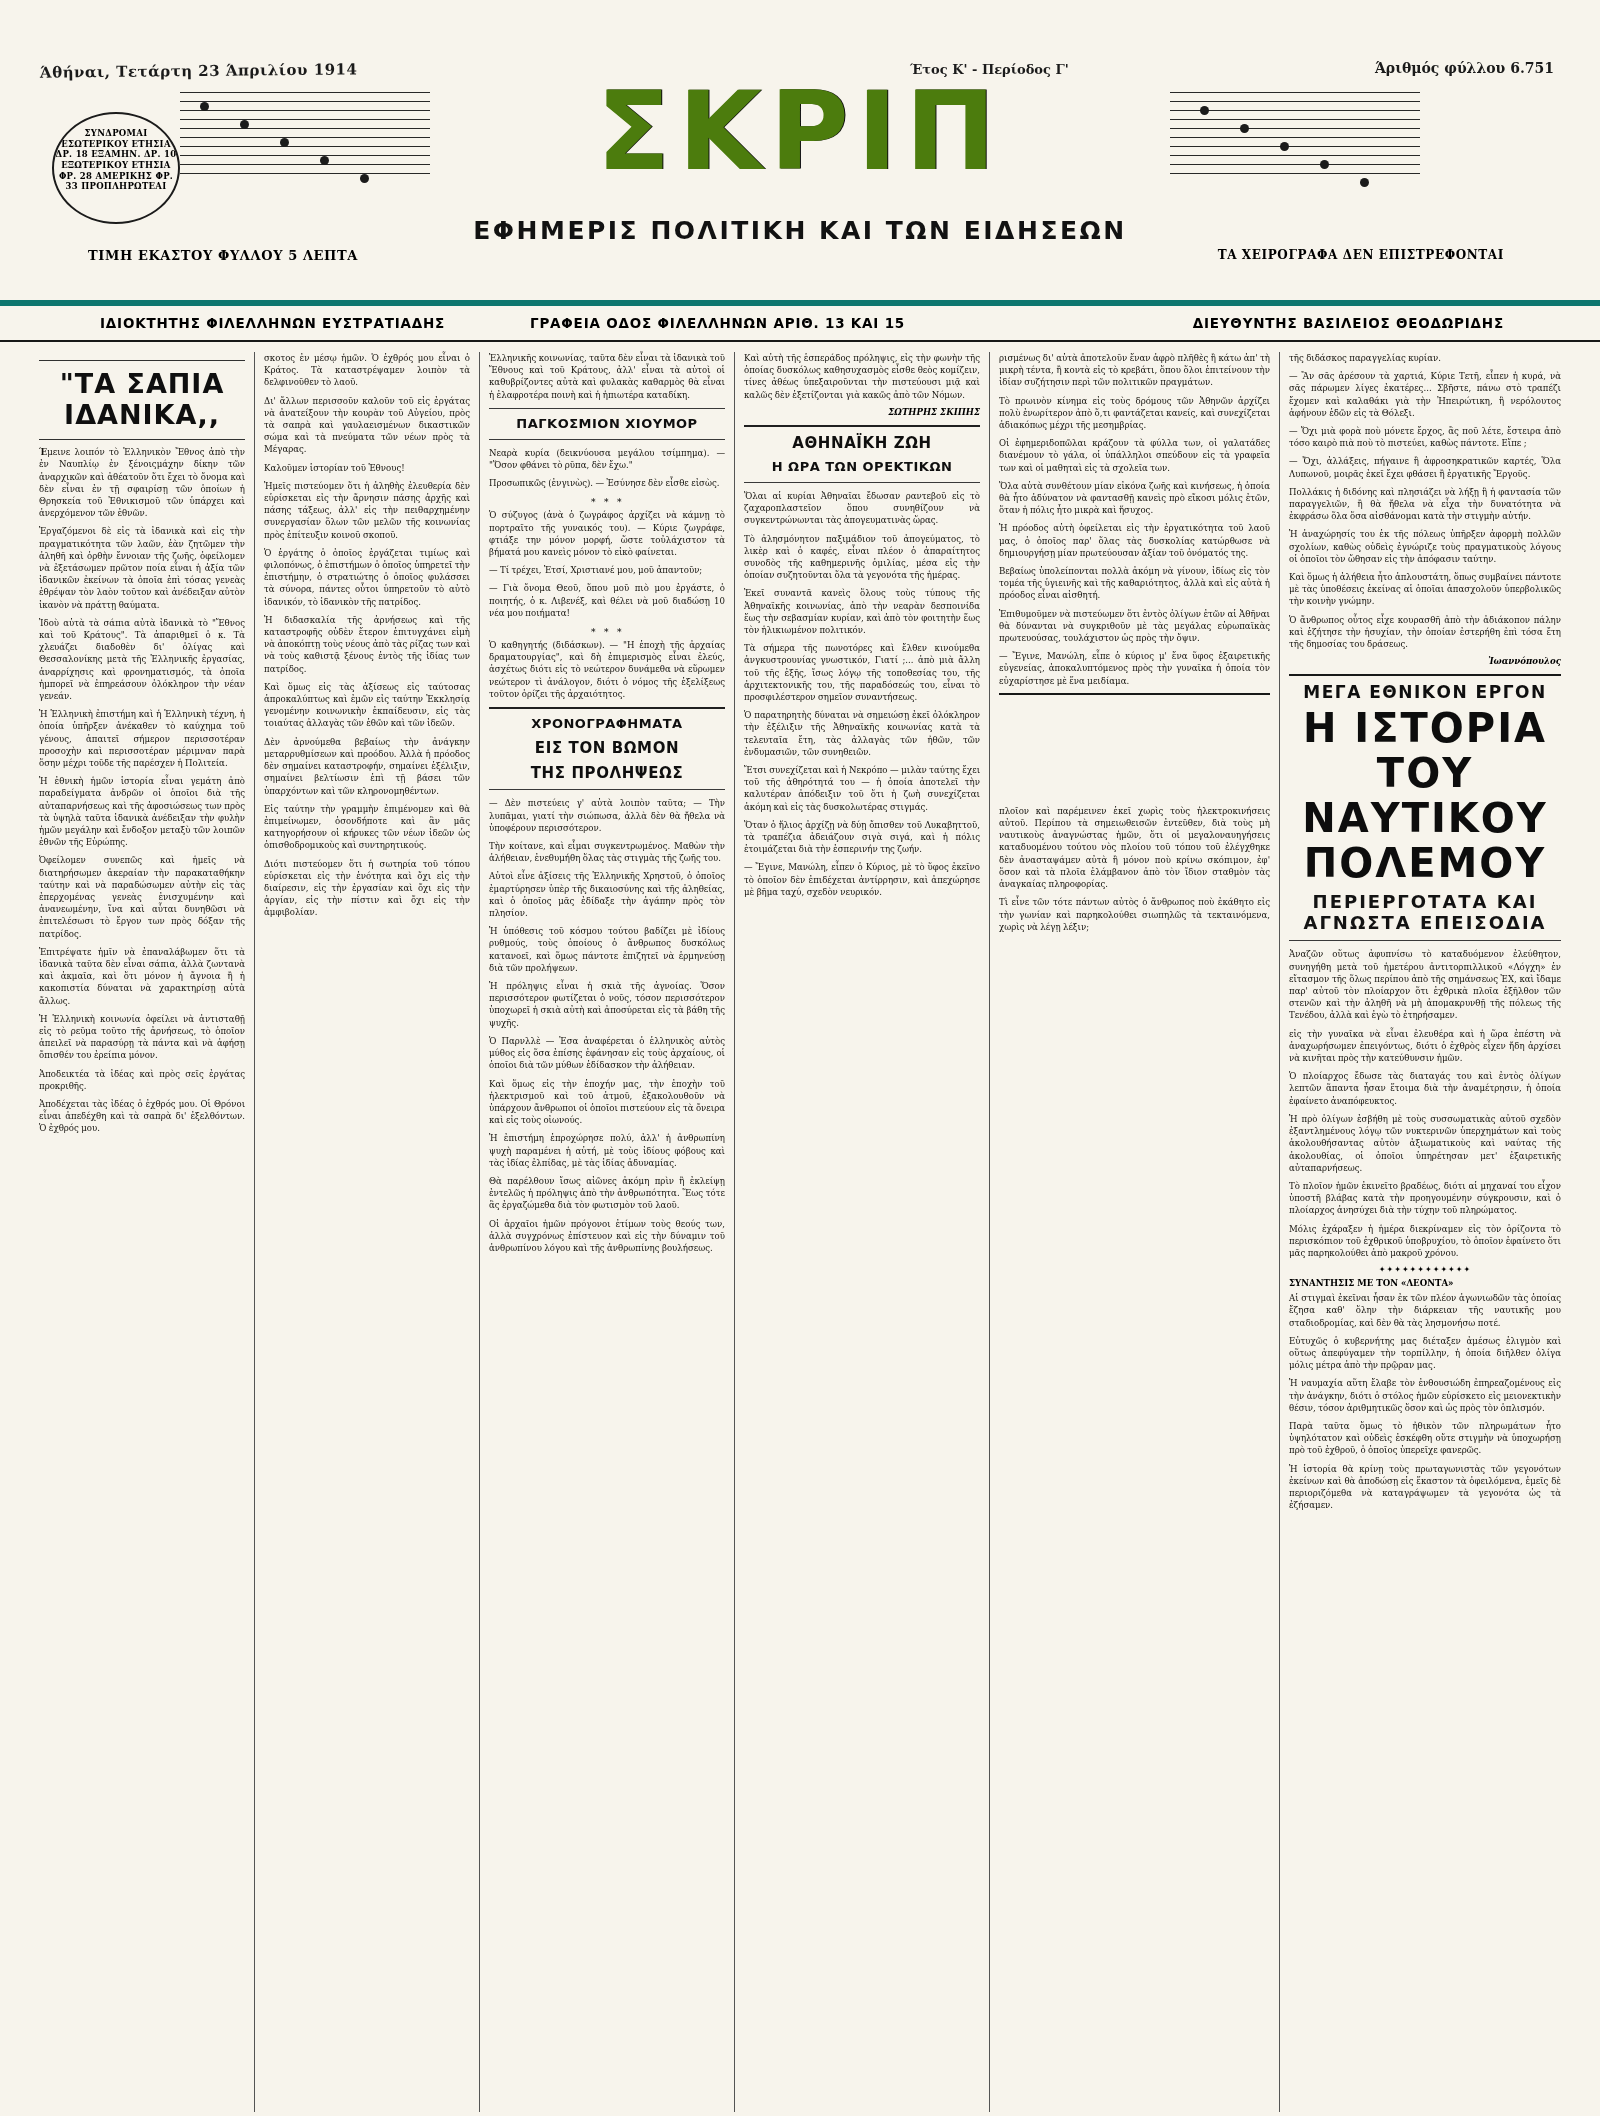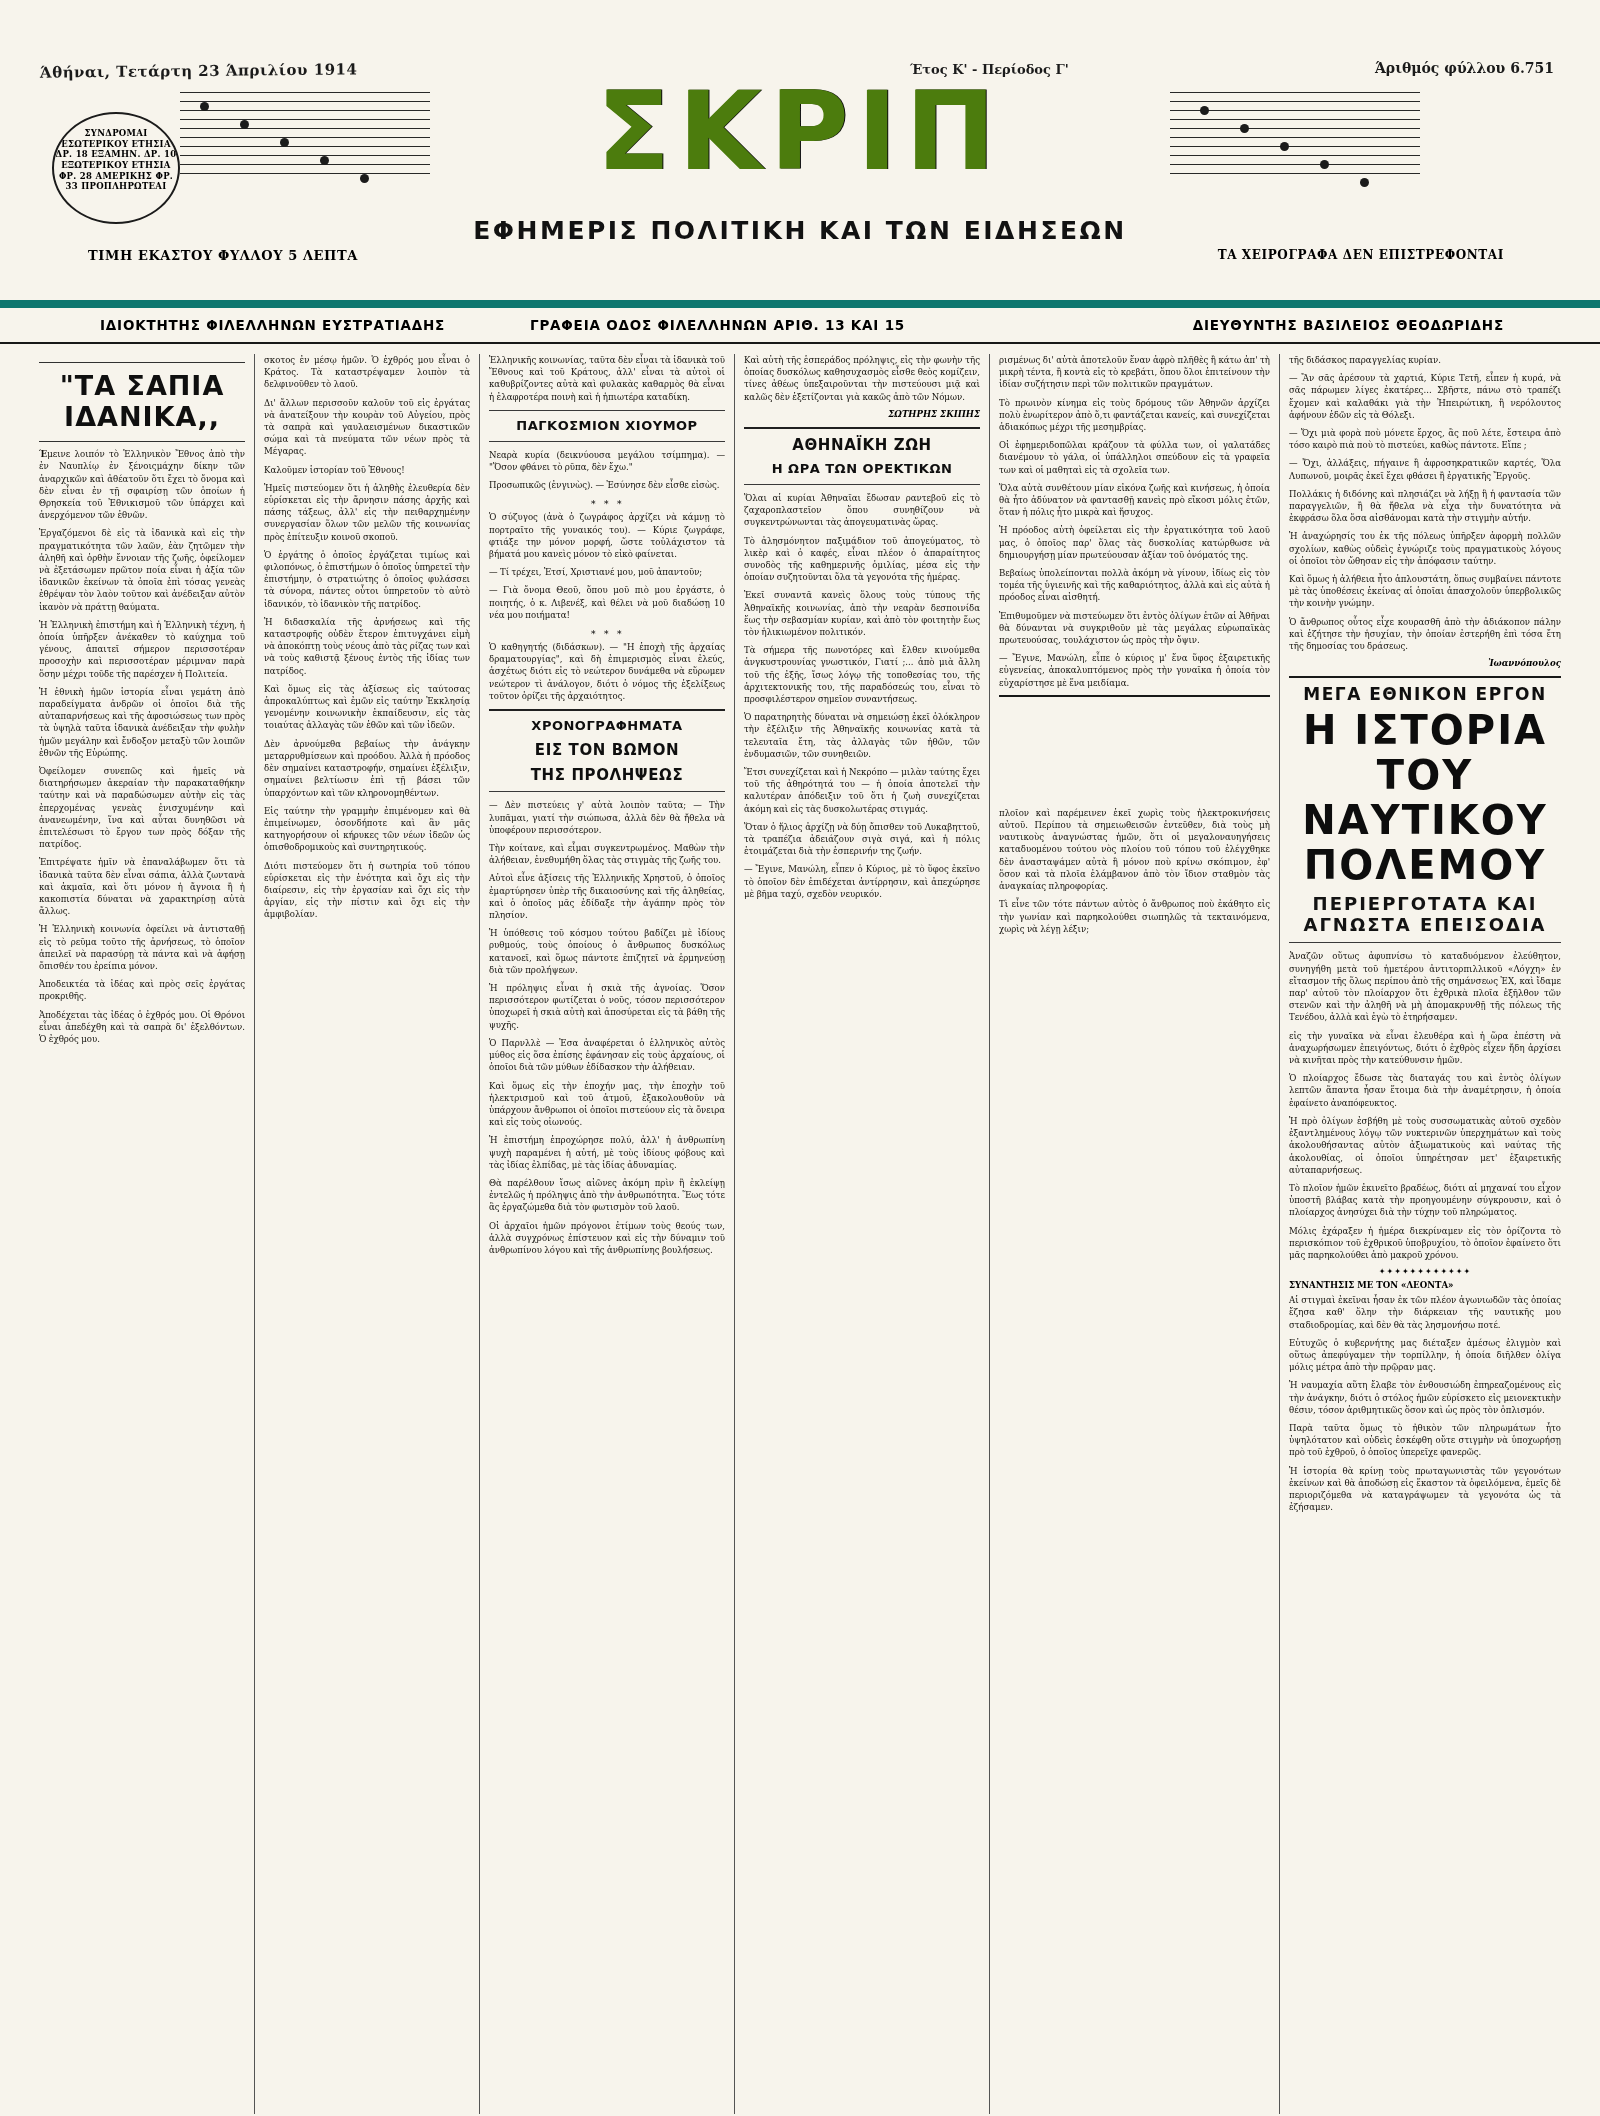--- a/index.html
+++ b/index.html
@@ -17,21 +17,21 @@
     background: #f5f2ea;
     overflow: hidden;
     box-sizing: border-box;
     padding: 0;
     filter: contrast(1.02);
   }
   
   .masthead {
     position: relative;
     height: 300px;
-    border-bottom: 8px solid #0f766e;
+    border-bottom: 6px solid #0f766e;
   }
   .dateline {
     position: absolute;
     top: 62px;
     left: 40px;
     font-size: 15px;
     font-weight: bold;
     letter-spacing: .5px;
     color: #1d1d1d;
     transform: rotate(-0.6deg);
@@ -366,20 +366,21 @@
     <span class="c-c">ΓΡΑΦΕΙΑ ΟΔΟΣ ΦΙΛΕΛΛΗΝΩΝ ΑΡΙΘ. 13 ΚΑΙ 15</span>
     <span class="c-r">ΔΙΕΥΘΥΝΤΗΣ ΒΑΣΙΛΕΙΟΣ ΘΕΟΔΩΡΙΔΗΣ</span>
   </div>
 
   <div class="columns">
 
     <div class="col c1">
       <div class="hl hl-xxl">"ΤΑ ΣΑΠΙΑ ΙΔΑΝΙΚΑ,,</div>
       <p class="body lead">Έμεινε λοιπόν τὸ Ἑλληνικὸν Ἔθνος ἀπὸ τὴν ἐν Ναυπλίῳ ἐν ξένοιςμάχην δίκην τῶν ἀναρχικῶν καὶ ἀθέατοῦν ὅτι ἔχει τὸ ὄνομα καὶ δὲν εἶναι ἐν τῇ σφαιρίσῃ τῶν ὁποίων ἡ Θρησκεία τοῦ Ἐθνικισμοῦ τῶν ὑπάρχει καὶ ἀνερχόμενον τῶν ἐθνῶν.</p>
       <p class="body">Ἐργαζόμενοι δὲ εἰς τὰ ἰδανικὰ καὶ εἰς τὴν πραγματικότητα τῶν λαῶν, ἐὰν ζητῶμεν τὴν ἀληθῆ καὶ ὀρθὴν ἔννοιαν τῆς ζωῆς, ὀφείλομεν νὰ ἐξετάσωμεν πρῶτον ποία εἶναι ἡ ἀξία τῶν ἰδανικῶν ἐκείνων τὰ ὁποῖα ἐπὶ τόσας γενεὰς ἐθρέψαν τὸν λαὸν τοῦτον καὶ ἀνέδειξαν αὐτὸν ἱκανὸν νὰ πράττῃ θαύματα.</p>
+      <p class="body">Ἰδοὺ αὐτὰ τὰ σάπια αὐτὰ ἰδανικὰ τὸ "Ἔθνος καὶ τοῦ Κράτους". Τὰ ἀπαριθμεῖ ὁ κ. Τὰ χλευάζει διαδοθὲν δι' ὁλίγας καὶ Θεσσαλονίκης μετὰ τῆς Ἑλληνικῆς ἐργασίας, ἀναρρίχησις καὶ φρονηματισμός, τὰ ὁποῖα ἠμπορεῖ νὰ ἐπηρεάσουν ὁλόκληρον τὴν νέαν γενεάν.</p>
       <p class="body">Ἡ Ἑλληνικὴ ἐπιστήμη καὶ ἡ Ἑλληνικὴ τέχνη, ἡ ὁποία ὑπῆρξεν ἀνέκαθεν τὸ καύχημα τοῦ γένους, ἀπαιτεῖ σήμερον περισσοτέραν προσοχὴν καὶ περισσοτέραν μέριμναν παρὰ ὅσην μέχρι τοῦδε τῆς παρέσχεν ἡ Πολιτεία.</p>
       <p class="body">Ἡ ἐθνικὴ ἡμῶν ἱστορία εἶναι γεμάτη ἀπὸ παραδείγματα ἀνδρῶν οἱ ὁποῖοι διὰ τῆς αὐταπαρνήσεως καὶ τῆς ἀφοσιώσεως των πρὸς τὰ ὑψηλὰ ταῦτα ἰδανικὰ ἀνέδειξαν τὴν φυλὴν ἡμῶν μεγάλην καὶ ἔνδοξον μεταξὺ τῶν λοιπῶν ἐθνῶν τῆς Εὐρώπης.</p>
       <p class="body">Ὀφείλομεν συνεπῶς καὶ ἡμεῖς νὰ διατηρήσωμεν ἀκεραίαν τὴν παρακαταθήκην ταύτην καὶ νὰ παραδώσωμεν αὐτὴν εἰς τὰς ἐπερχομένας γενεὰς ἐνισχυμένην καὶ ἀνανεωμένην, ἵνα καὶ αὗται δυνηθῶσι νὰ ἐπιτελέσωσι τὸ ἔργον των πρὸς δόξαν τῆς πατρίδος.</p>
       <p class="body">Ἐπιτρέψατε ἡμῖν νὰ ἐπαναλάβωμεν ὅτι τὰ ἰδανικὰ ταῦτα δὲν εἶναι σάπια, ἀλλὰ ζωντανὰ καὶ ἀκμαῖα, καὶ ὅτι μόνον ἡ ἄγνοια ἢ ἡ κακοπιστία δύναται νὰ χαρακτηρίσῃ αὐτὰ ἄλλως.</p>
       <p class="body">Ἡ Ἑλληνικὴ κοινωνία ὀφείλει νὰ ἀντισταθῇ εἰς τὸ ρεῦμα τοῦτο τῆς ἀρνήσεως, τὸ ὁποῖον ἀπειλεῖ νὰ παρασύρῃ τὰ πάντα καὶ νὰ ἀφήσῃ ὄπισθέν του ἐρείπια μόνον.</p>
       <p class="body">Ἀποδεικτέα τὰ ἰδέας καὶ πρὸς σεῖς ἐργάτας προκριθῆς.</p>
       <p class="body">Ἀποδέχεται τὰς ἰδέας ὁ ἐχθρός μου. Οἱ Θρόνοι εἶναι ἀπεδέχθη καὶ τὰ σαπρὰ δι' ἐξελθόντων. Ὁ ἐχθρός μου.</p>
     </div>
 
     <div class="col c2">

